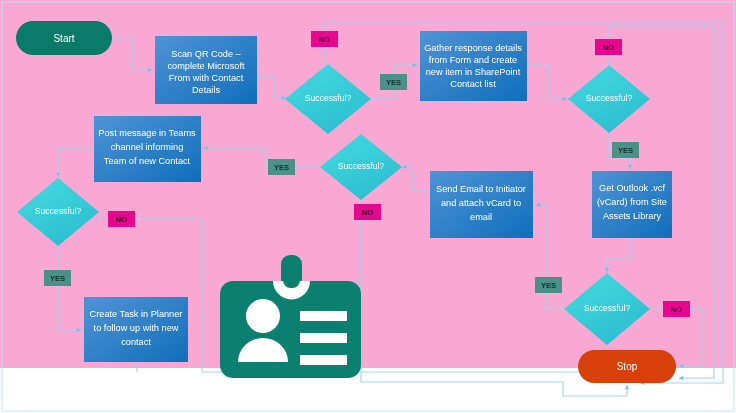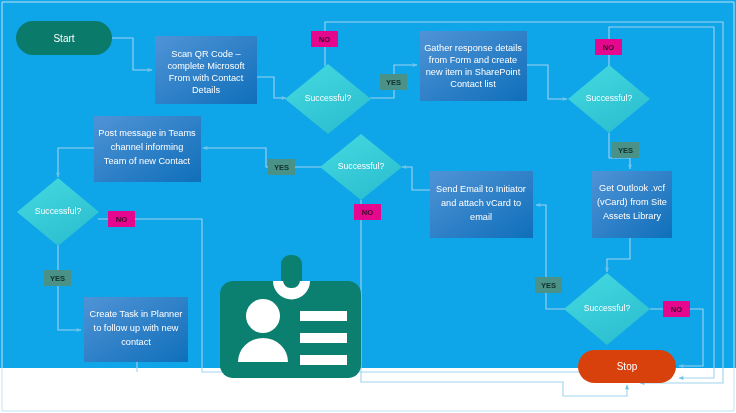--- a/index.html
+++ b/index.html
@@ -10,21 +10,21 @@
   body {
     width: 736px;
     height: 413px;
     overflow: hidden;
     font-family: "Liberation Sans", sans-serif;
   }
   #canvas {
     position: relative;
     width: 736px;
     height: 368px;
-    background: #0ea5e9;
+    background: #f9a8d4;
   }
   svg#flow {
     position: absolute;
     left: 0;
     top: 0;
     width: 736px;
     height: 413px;
     display: block;
   }
   .node-label {

